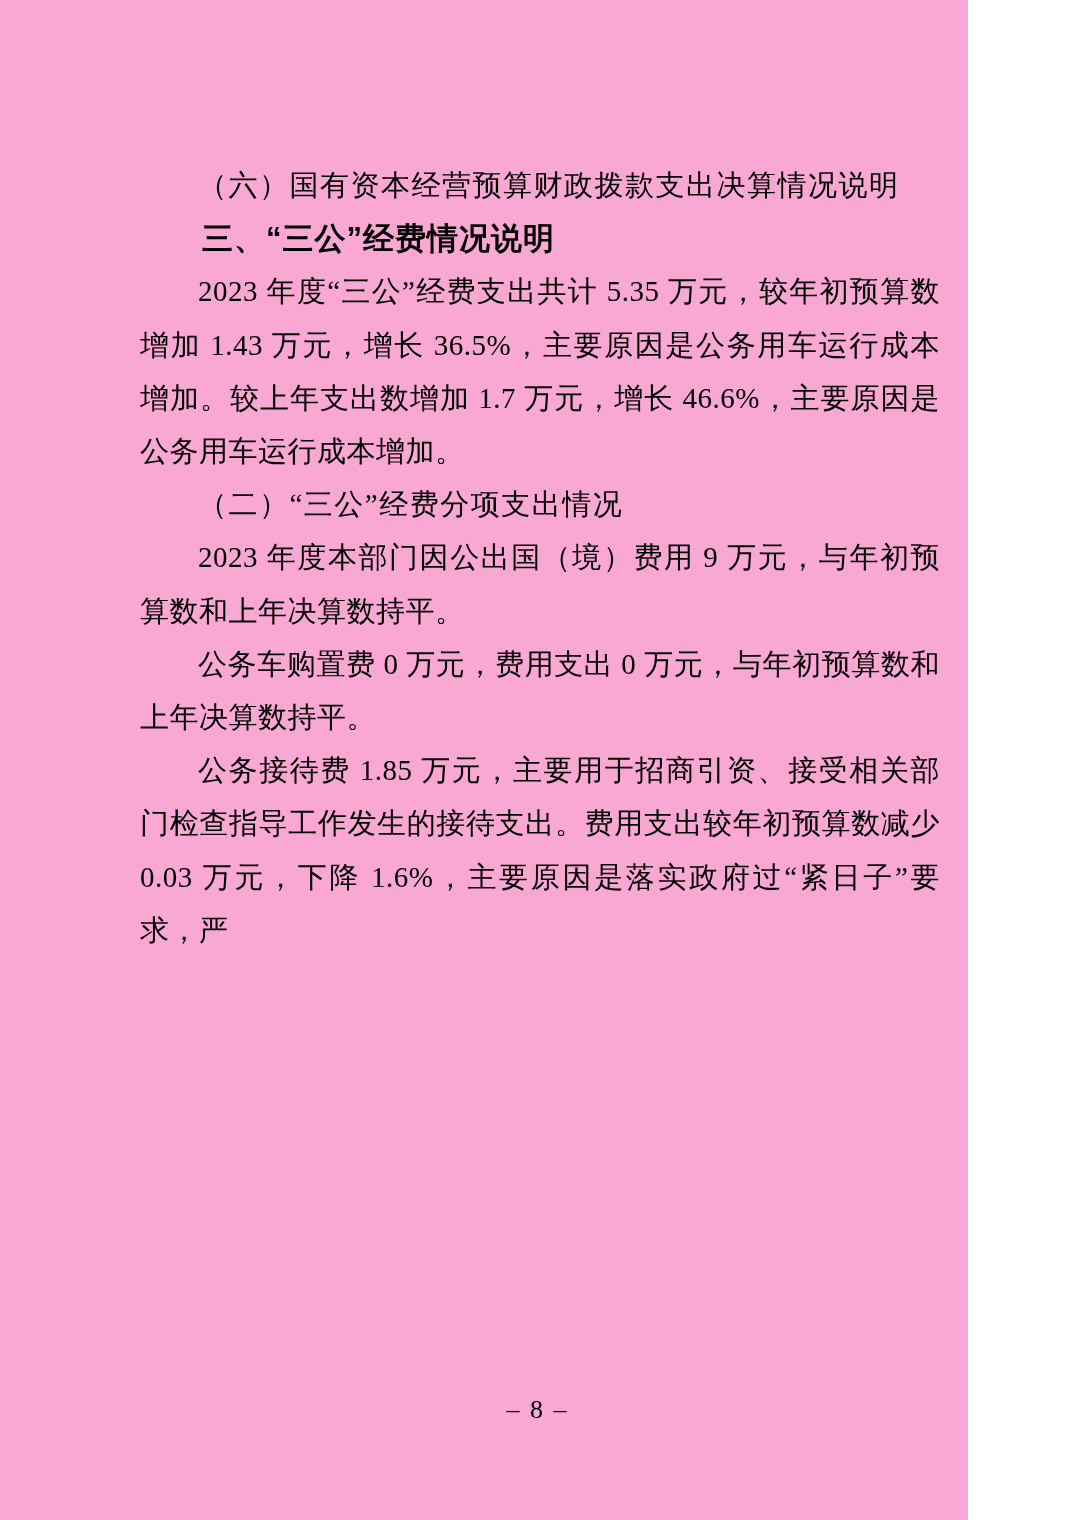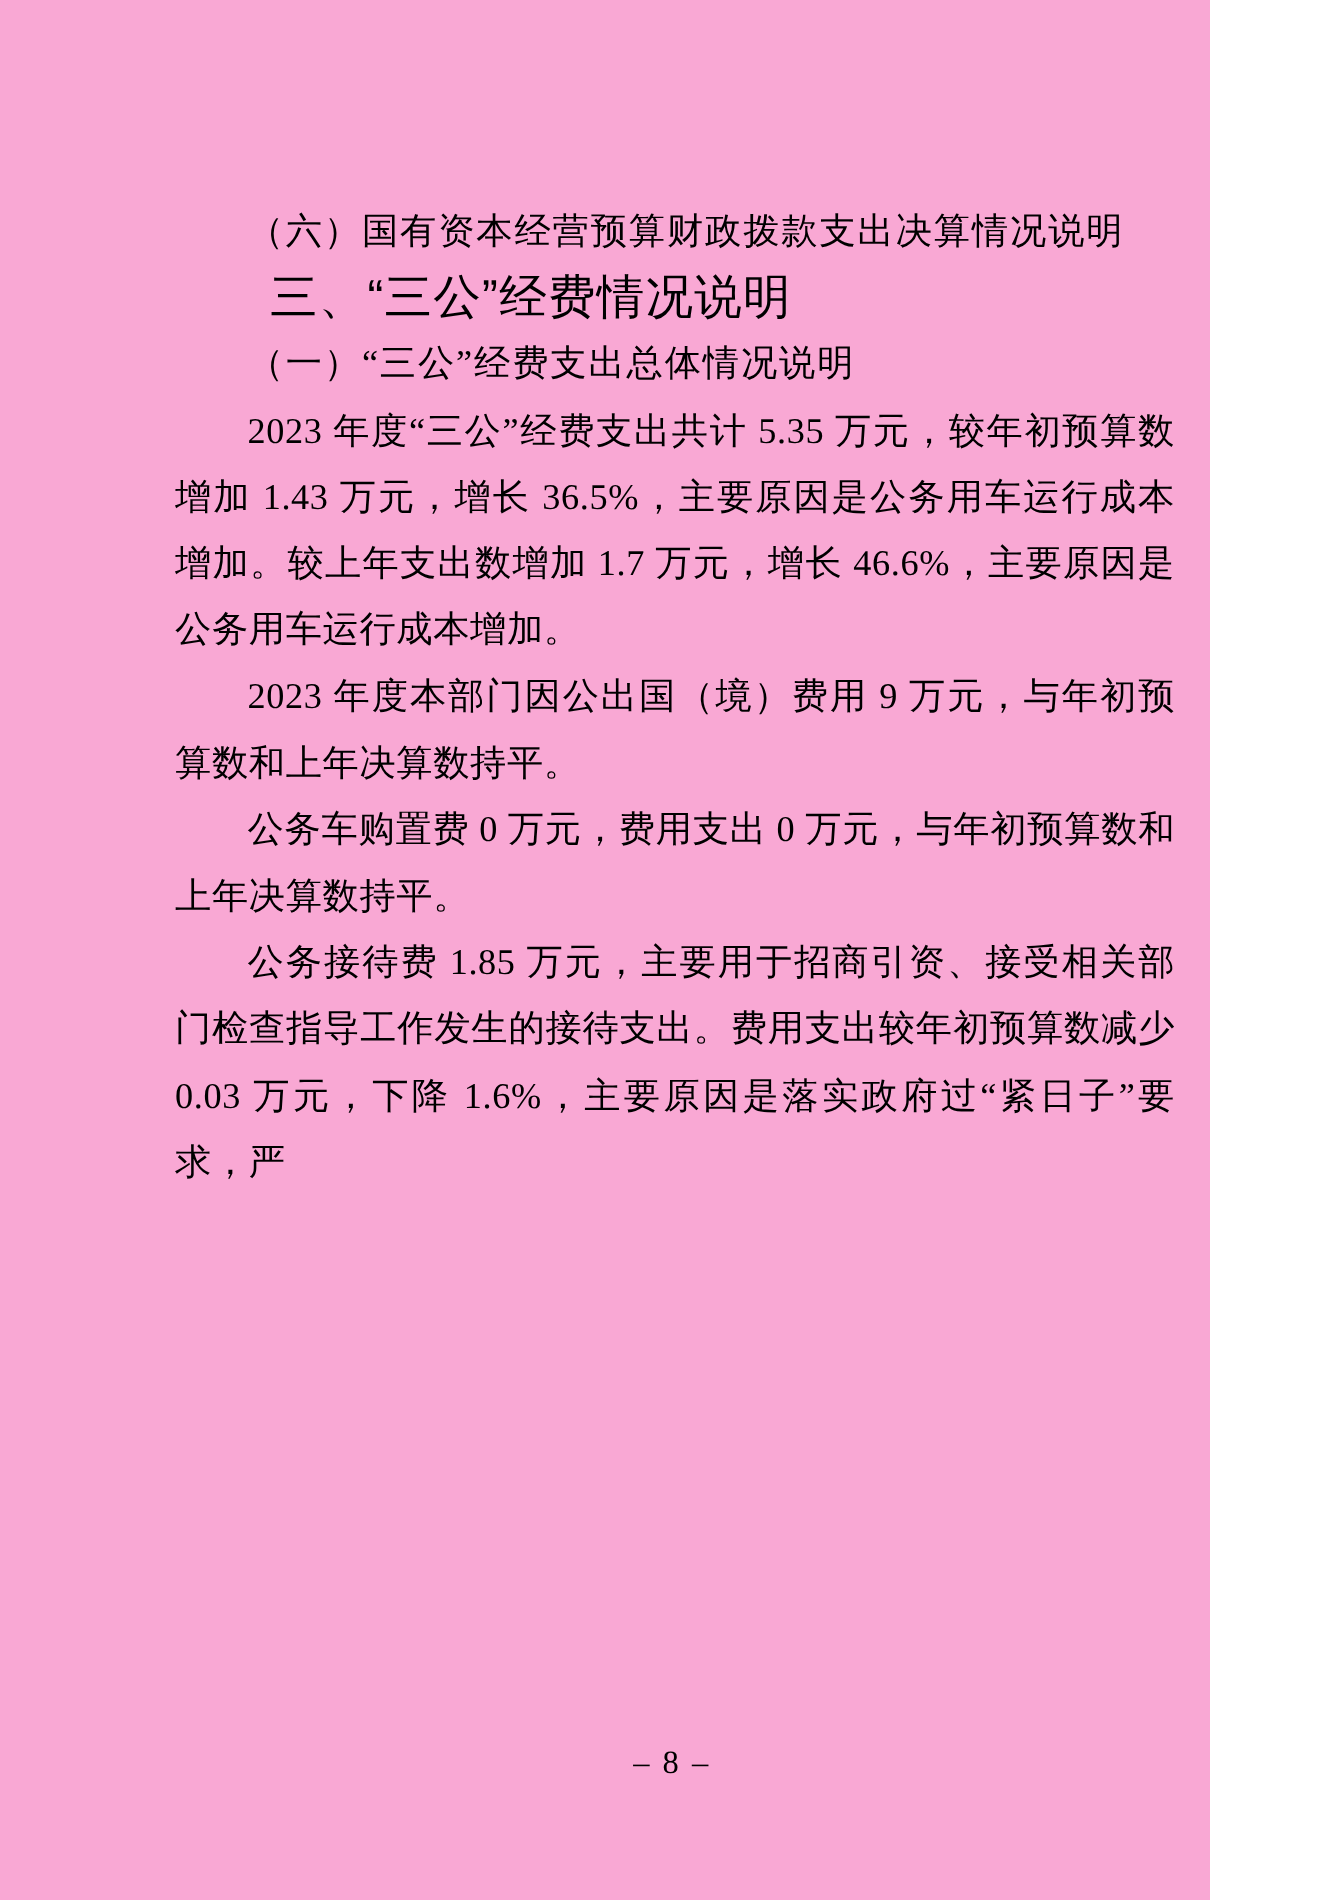--- a/index.html
+++ b/index.html
@@ -30,22 +30,22 @@
     line-height: 53.2px;
     text-indent: 2em;
     text-align: justify;
     text-justify: inter-character;
     text-align-last: left;
     letter-spacing: 0.5px;
     word-break: break-all;
   }
   .content p.heading {
     font-family: "Liberation Sans", "DejaVu Sans", sans-serif;
-    font-weight: 400;
-    font-size: 38px;
+    font-weight: 700;
+    font-size: 31px;
     text-align: left;
     letter-spacing: 1px;
   }
   .content p.subheading {
     font-weight: 400;
     text-align: left;
     letter-spacing: 1.5px;
   }
   .page-footer {
     position: absolute;
@@ -59,20 +59,20 @@
     color: #000000;
   }
 </style>
 </head>
 <body>
 
 <div class="page">
   <div class="content">
     <p class="subheading">（六）国有资本经营预算财政拨款支出决算情况说明</p>
     <p class="heading">三、“三公”经费情况说明</p>
-    <p class="subheading">（一）“三公”经费支出总体情况说明</p>
     <p class="body">2023 年度“三公”经费支出共计 5.35 万元，较年初预算数增加 1.43 万元，增长 36.5%，主要原因是公务用车运行成本增加。较上年支出数增加 1.7 万元，增长 46.6%，主要原因是公务用车运行成本增加。</p>
+    <p class="subheading">（二）“三公”经费分项支出情况</p>
     <p class="body">2023 年度本部门因公出国（境）费用 9 万元，与年初预算数和上年决算数持平。</p>
     <p class="body">公务车购置费 0 万元，费用支出 0 万元，与年初预算数和上年决算数持平。</p>
     <p class="body">公务接待费 1.85 万元，主要用于招商引资、接受相关部门检查指导工作发生的接待支出。费用支出较年初预算数减少 0.03 万元，下降 1.6%，主要原因是落实政府过“紧日子”要求，严</p>
   </div>
   <div class="page-footer">– 8 –</div>
 </div>
 
 </body></html>

